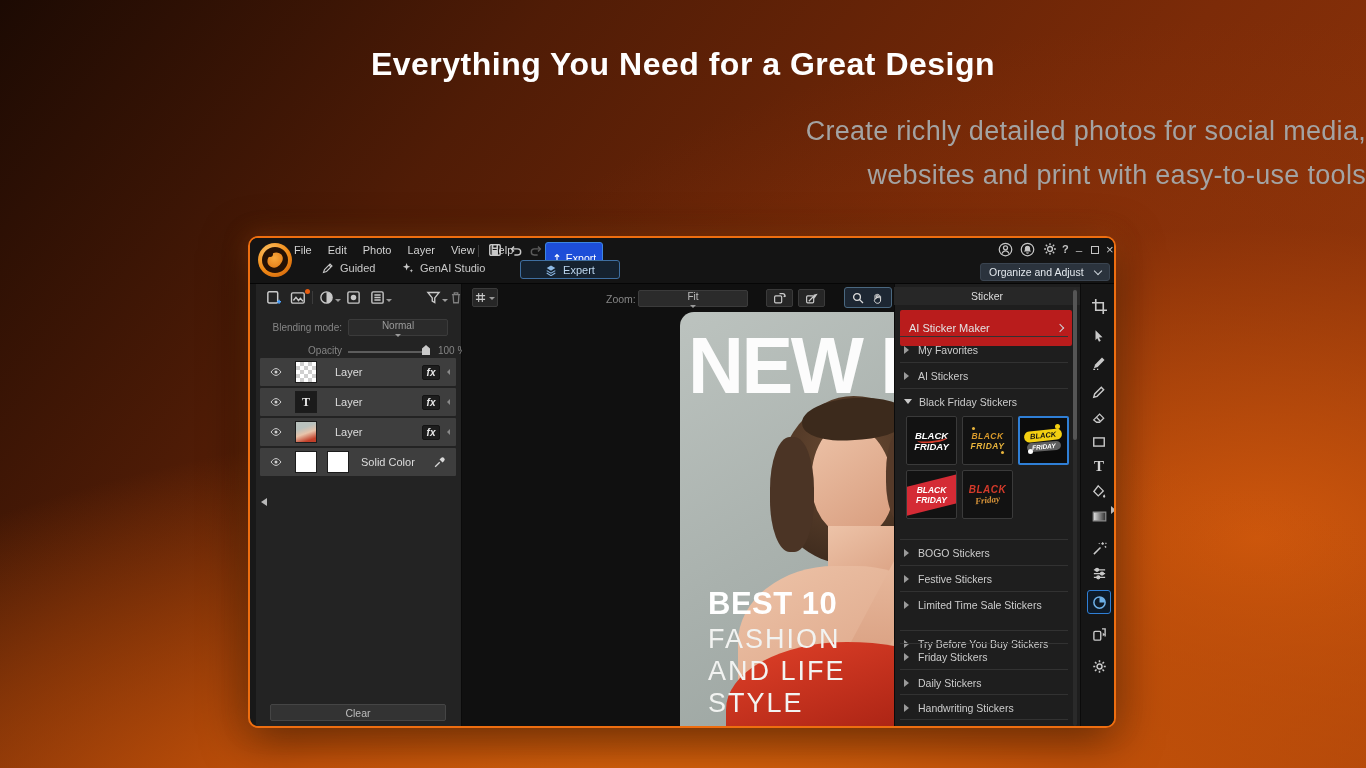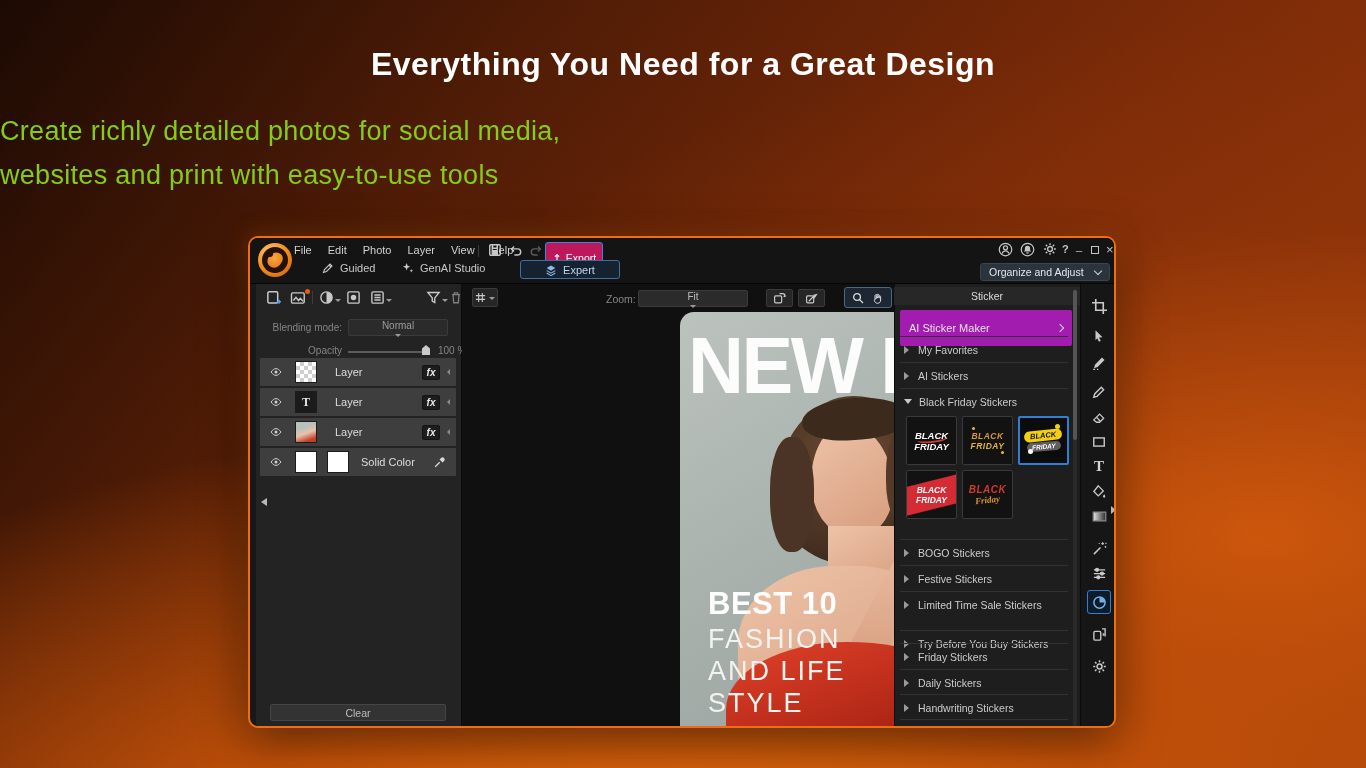--- a/index.html
+++ b/index.html
@@ -8,35 +8,35 @@
     font-family:"Liberation Sans", sans-serif;
     background:
       radial-gradient(120% 95% at 50% 118%, #ea750f 0%, #c25109 30%, rgba(120,40,8,0) 68%),
       radial-gradient(90% 90% at 92% 70%, rgba(222,96,13,.8) 0%, rgba(150,55,10,.35) 45%, rgba(0,0,0,0) 75%),
       linear-gradient(128deg, #1c0a03 0%, #43170575 28%, #7c2b08 62%, #9c3a0a 100%),
       #5a2007;
     position:relative; color:#fff;
   }
   .abs { position:absolute; }
   .hero-title { width:100%; text-align:center; top:46px; font-size:32px; font-weight:800; letter-spacing:.5px; }
-  .hero-sub { width:100%; text-align:left; font-size:27px; font-weight:400; color:#84cc16; letter-spacing:.3px; }
+  .hero-sub { width:100%; text-align:right; font-size:27px; font-weight:400; color:#a3a3a3; letter-spacing:.3px; }
 
   
   .win {
     left:248px; top:236px; width:868px; height:492px;
     background:#181818; border:2px solid #ee6e10; border-radius:10px;
     box-shadow:0 10px 45px rgba(0,0,0,.55), 0 0 24px rgba(238,110,16,.35);
     overflow:hidden; font-size:11px; color:#cfcfcf;
   }
   .titlebar { left:0; top:0; width:100%; height:46px; background:#141414; border-bottom:1px solid #060606; }
   .menu-item { color:#d2d2d2; cursor:default; }
   .menus { left:44px; top:6px; display:flex; gap:16px; }
   .ico { display:inline-flex; align-items:center; justify-content:center; }
   .vsep { width:1px; height:12px; background:#3c3c3c; }
-  .btn-export { left:295px; top:4px; width:58px; height:32px; background:#be185d; border:1px solid #3d86e0; border-radius:3px;
+  .btn-export { left:295px; top:4px; width:58px; height:32px; background:#1d4ed8; border:1px solid #3d86e0; border-radius:3px;
     display:flex; align-items:center; justify-content:center; gap:4px; color:#fff; font-size:10.5px; }
   .tab2 { display:flex; align-items:center; gap:6px; color:#c9c9c9; }
   .expert-tab { left:242px; top:22px; width:100px; height:19px; background:#15222f; border:1px solid #3f6fa0; border-radius:3px;
     display:flex; align-items:center; justify-content:center; gap:6px; color:#bcd6ee;margin-left:28px; }
   .organize { left:730px; top:25px; width:130px; height:18px; background:#2b333d; border:1px solid #3a4450; border-radius:3px;
     display:flex; align-items:center; justify-content:space-between; padding:0 8px; color:#e2e7ec; font-size:10.5px; }
   .chev { width:6px; height:6px; border-right:1.4px solid #cdd4da; border-bottom:1.4px solid #cdd4da; transform:rotate(45deg); margin-top:-3px; }
   .winctl { color:#c4c4c4; font-size:11px; }
 
   
@@ -70,21 +70,21 @@
   .selbox { position:absolute; left:267px; top:113px; width:157px; height:104px; border:1.5px solid #fff; }
   .handle { position:absolute; width:11px; height:11px; background:#fff; border-radius:50%; box-shadow:0 1px 3px rgba(0,0,0,.4); }
   .blob { position:absolute; display:flex; align-items:center; justify-content:center; font-weight:700; font-style:italic; }
   .roundbtn { position:absolute; width:25px; height:25px; background:#fff; border-radius:50%; box-shadow:0 1px 4px rgba(0,0,0,.45);
     display:flex; align-items:center; justify-content:center; }
   .badge { position:absolute; border-radius:50%; display:flex; align-items:center; justify-content:center; font-weight:700; }
 
   
   .spanel { left:644px; top:46px; width:186px; height:446px; background:#1e1e1e; border-left:1px solid #0b0b0b; }
   .sp-header { left:644px; top:49px; width:186px; height:18px; background:#272727; display:flex; align-items:center; justify-content:center; color:#dedede; font-size:10.5px; }
-  .maker { left:650px; top:72px; width:172px; height:22px; background:#a21caf; border-radius:2px; display:flex; align-items:center; justify-content:space-between; padding:18px 9px; color:#e3e3e3; }
+  .maker { left:650px; top:72px; width:172px; height:22px; background:#b91c1c; border-radius:2px; display:flex; align-items:center; justify-content:space-between; padding:18px 9px; color:#e3e3e3; }
   .cat { left:650px; width:168px; height:26px; border-top:1px solid #323232; display:flex; align-items:center; gap:7px; padding-left:4px; color:#cccccc; font-size:10.5px; }
   .tri-r { width:0; height:0; border:4px solid transparent; border-left:5px solid #9a9a9a; margin-right:-2px; }
   .tri-d { width:0; height:0; border:4px solid transparent; border-top:5px solid #c9c9c9; margin-top:4px; }
   .sgrid { left:656px; top:178px; display:grid; grid-template-columns:repeat(3,51px); gap:5px; }
   .sthumb { width:51px; height:49px; background:#121212; border:1px solid #3a3a3a; border-radius:2px; position:relative;
     display:flex; flex-direction:column; align-items:center; justify-content:center; overflow:hidden; font-weight:800; font-style:italic; }
   .sthumb.sel { border:2px solid #2f7fd6; background:#0c0c0c; }
   .scroll { left:823px; top:50px; width:4px; height:438px; background:#2a2a2a; border-radius:2px; }
   .scroll-thumb { left:823px; top:52px; width:4px; height:150px; background:#555; border-radius:2px; }
 

